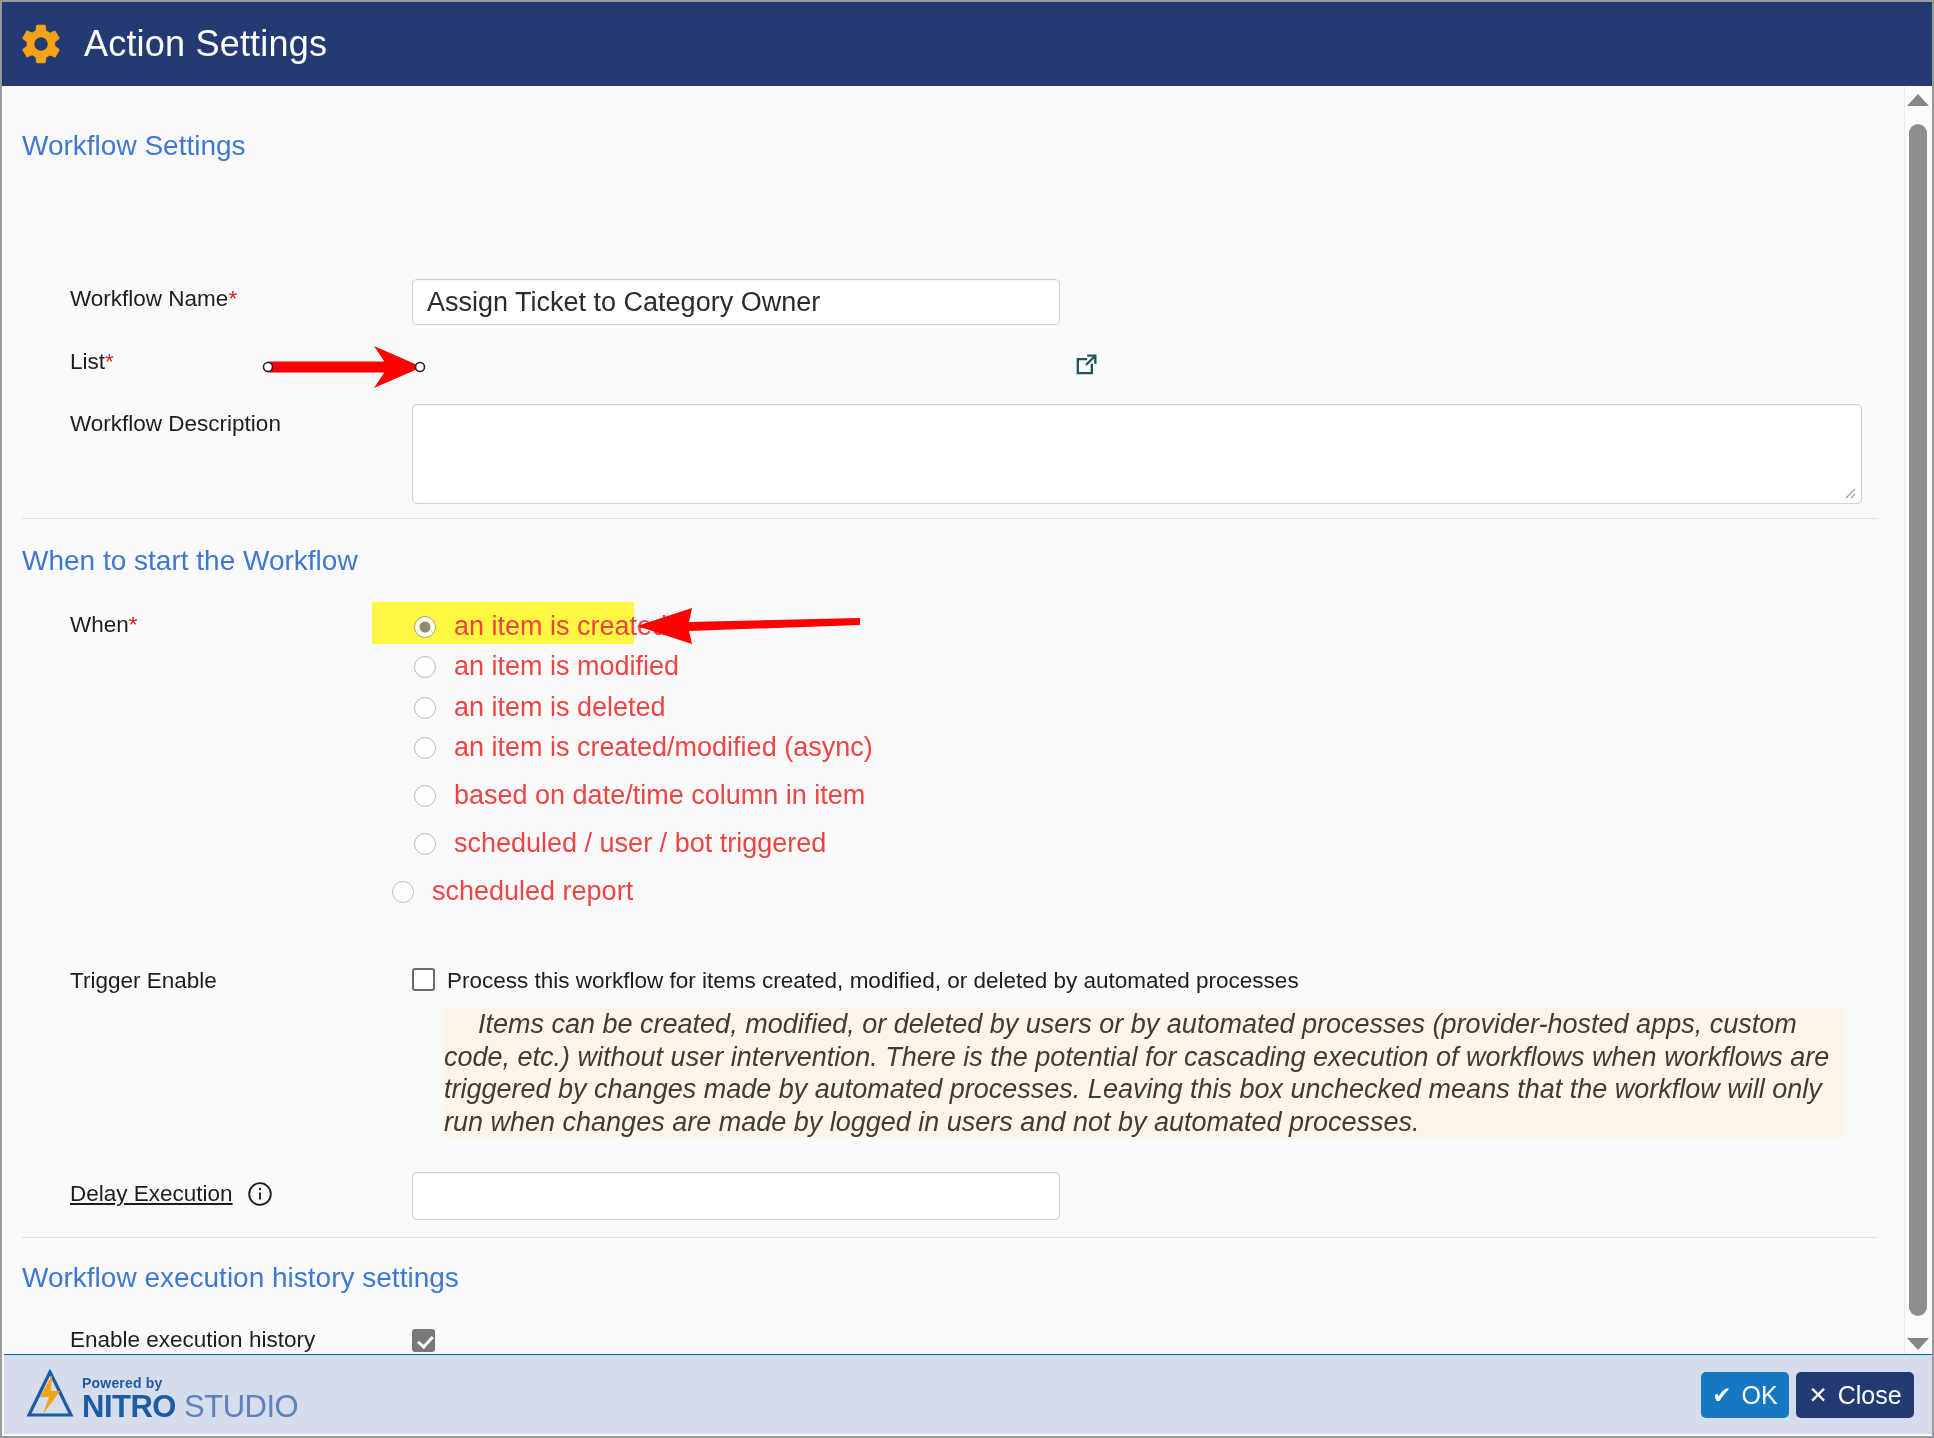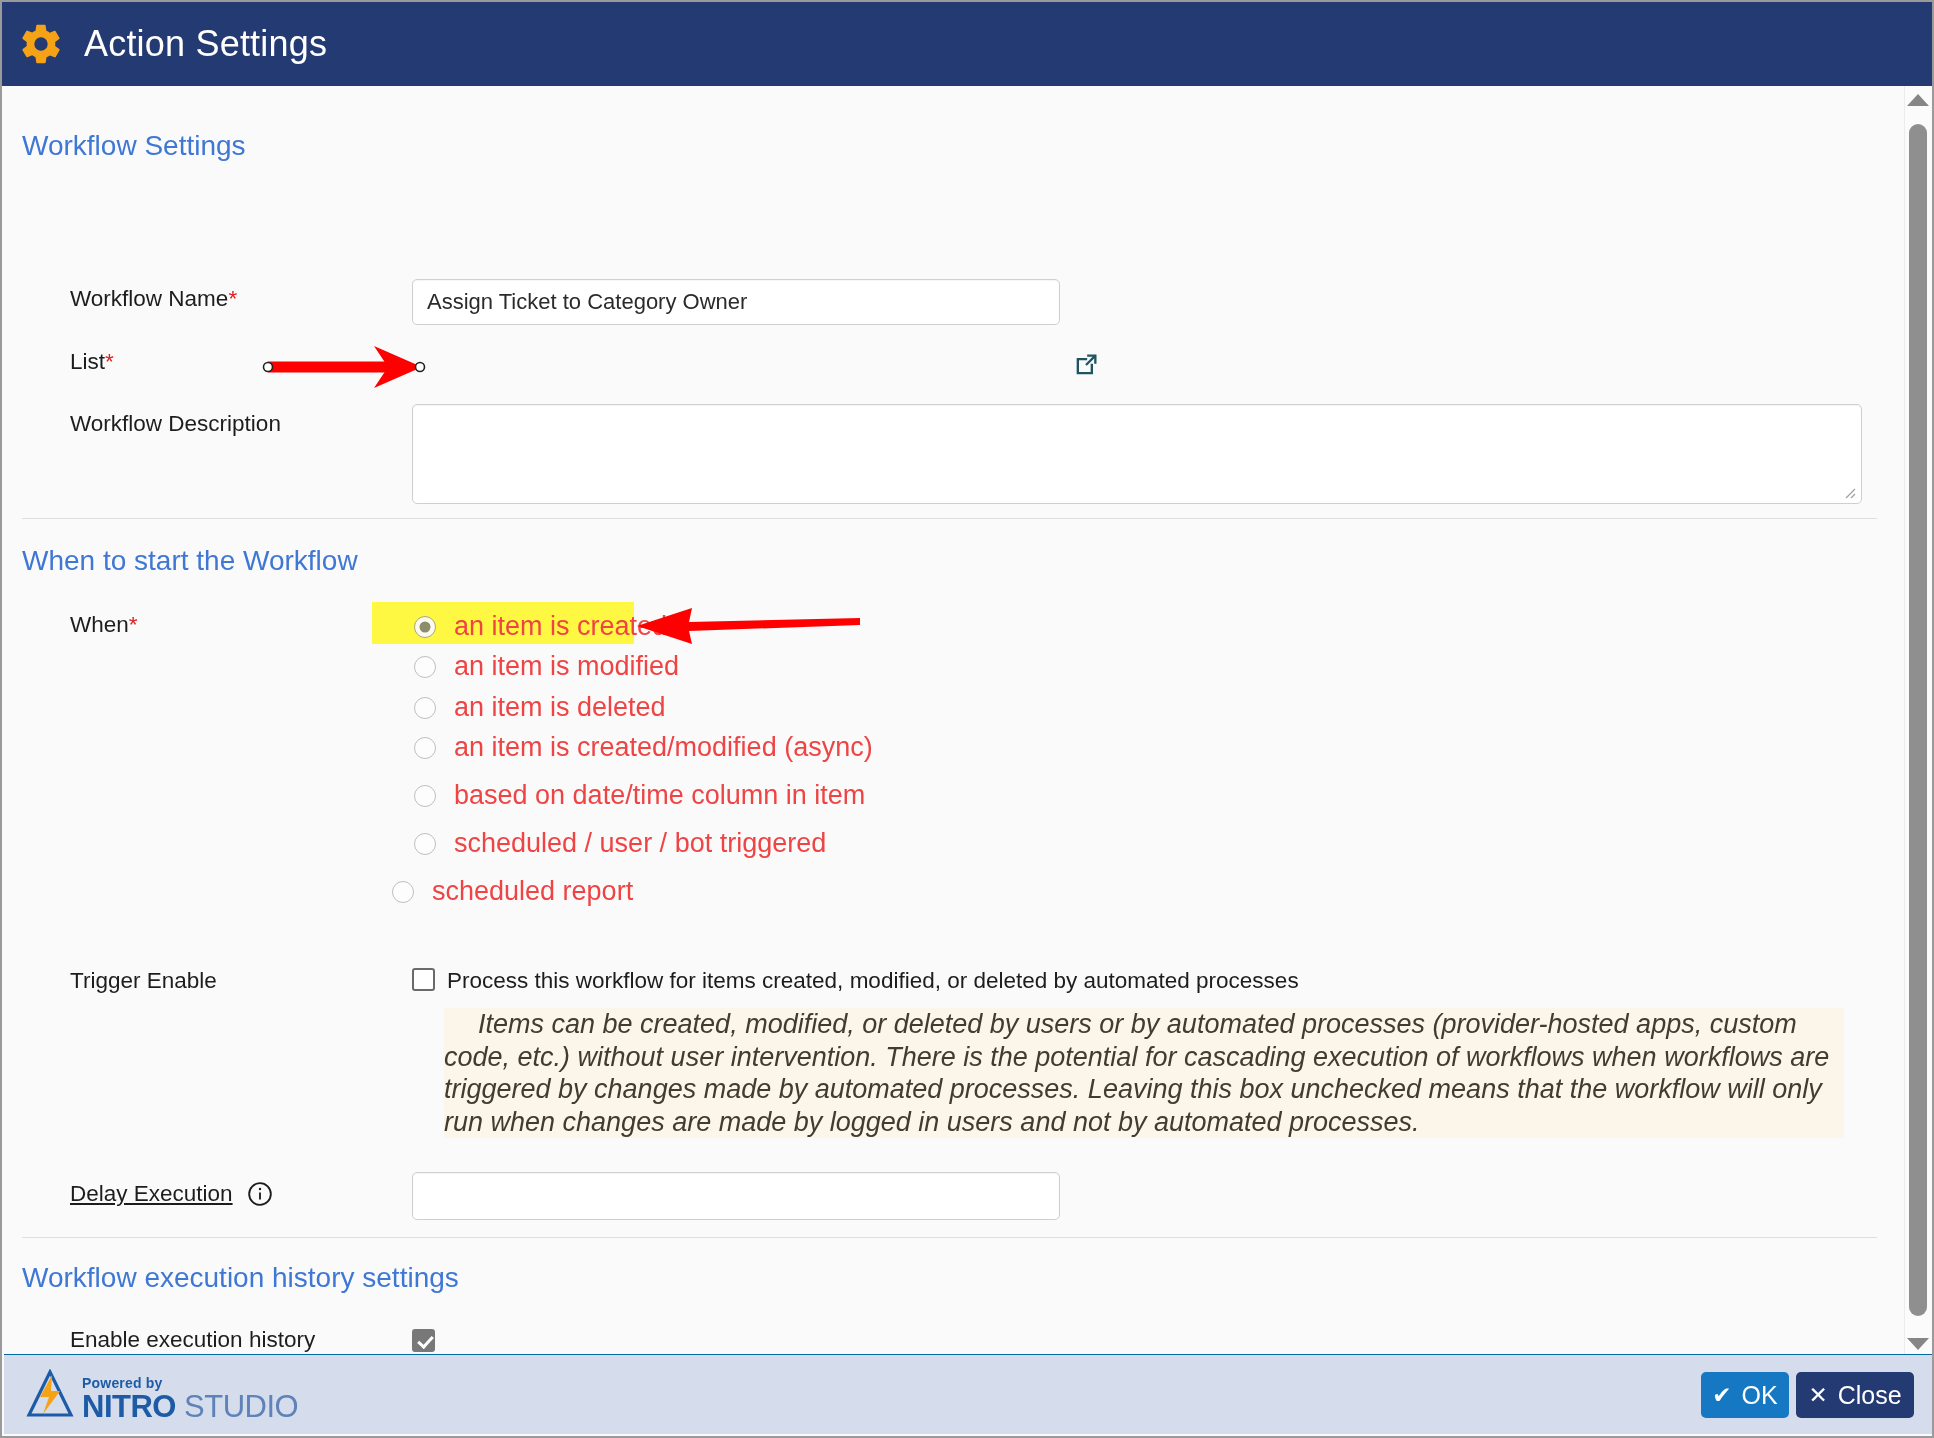--- a/index.html
+++ b/index.html
@@ -55,21 +55,21 @@
     font-size: 22.5px;
     white-space: nowrap;
   }
   .req { color: #e02020; font-size: 22.5px; }
 
   .textbox {
     position: absolute;
     background: #ffffff;
     border: 1px solid #cfcfcf;
     border-radius: 5px;
-    font-size: 22px;
+    font-size: 27px;
     color: #2b2b2b;
     padding: 8px 14px;
     display: flex; align-items: center;
     box-shadow: inset 0 1px 1px rgba(0,0,0,.04);
   }
   .textarea {
     position: absolute;
     background: #ffffff;
     border: 1px solid #cfcfcf;
     border-radius: 5px;

